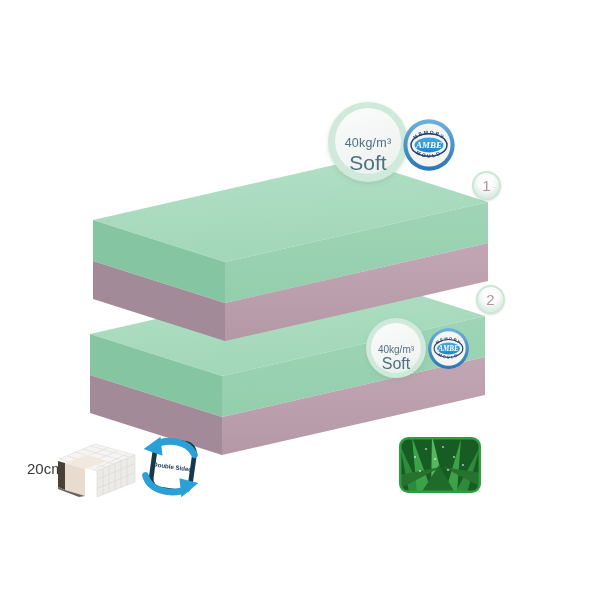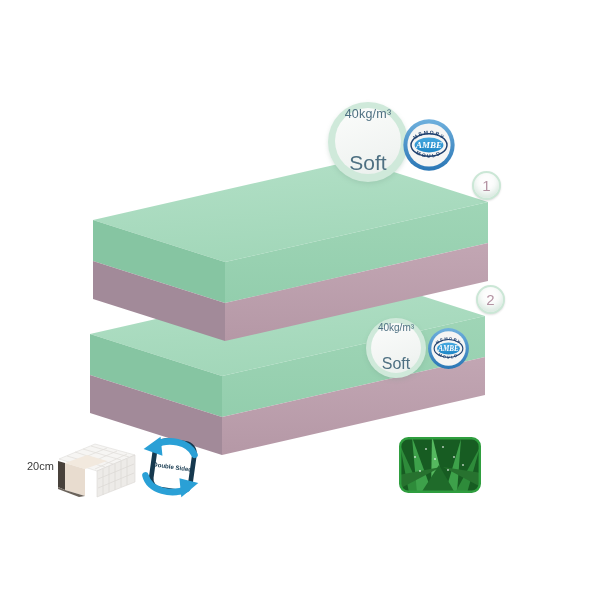--- a/index.html
+++ b/index.html
@@ -6,42 +6,42 @@
   .stage{position:relative;width:600px;height:600px;background:#ffffff;overflow:hidden;
          font-family:"Liberation Sans", sans-serif;}
   .abs{position:absolute;}
   svg{display:block;}
 
   
   .badge-ring{border-radius:50%;background:#cfe9da;
               box-shadow:0 2px 4px rgba(120,160,140,.25);}
   .badge-inner{position:absolute;border-radius:50%;
                background:linear-gradient(160deg,#fbfcfb 0%,#f1f4f2 70%,#e9efeb 100%);
-               display:flex;flex-direction:column;align-items:center;justify-content:space-between;
+               display:flex;flex-direction:column;align-items:center;justify-content:flex-end;
                color:#4e7082;text-align:center;line-height:1.05;}
   .badge1-ring{left:328px;top:102px;width:80px;height:80px;}
   .badge1-inner{left:7px;top:6px;width:66px;height:66px;}
   .badge1-inner .density{font-size:12.5px;letter-spacing:.2px;}
   .badge1-inner .firmness{font-size:21px;margin-top:2px;}
   .badge2-ring{left:366px;top:318px;width:60px;height:60px;}
   .badge2-inner{left:5px;top:5px;width:50px;height:50px;}
   .badge2-inner .density{font-size:10px;}
   .badge2-inner .firmness{font-size:16px;margin-top:1px;}
 
   
   .callout{border-radius:50%;width:29px;height:29px;background:#fdfdfd;
            border:2px solid #cbe7d6;box-sizing:border-box;
            box-shadow:inset 0 -4px 6px rgba(150,195,170,.35),0 1px 2px rgba(0,0,0,.12);
            display:flex;align-items:center;justify-content:center;
            color:#b493a3;font-size:15px;}
   .callout1{left:472px;top:171px;}
   .callout2{left:476px;top:285px;}
 
   
-  .cutaway-label{left:27px;top:460px;font-size:11px;color:#3a3a3a;}
+  .cutaway-label{left:27px;top:460px;font-size:15px;color:#3a3a3a;}
 </style>
 </head>
 <body>
 
 <div class="stage">
 
   <svg class="abs" style="left:0;top:0" width="600" height="600" viewBox="0 0 600 600">
     <defs>
       <linearGradient id="topFace" x1="0" y1="0" x2="0.3" y2="1">
         <stop offset="0" stop-color="#b3e0c7"></stop>

